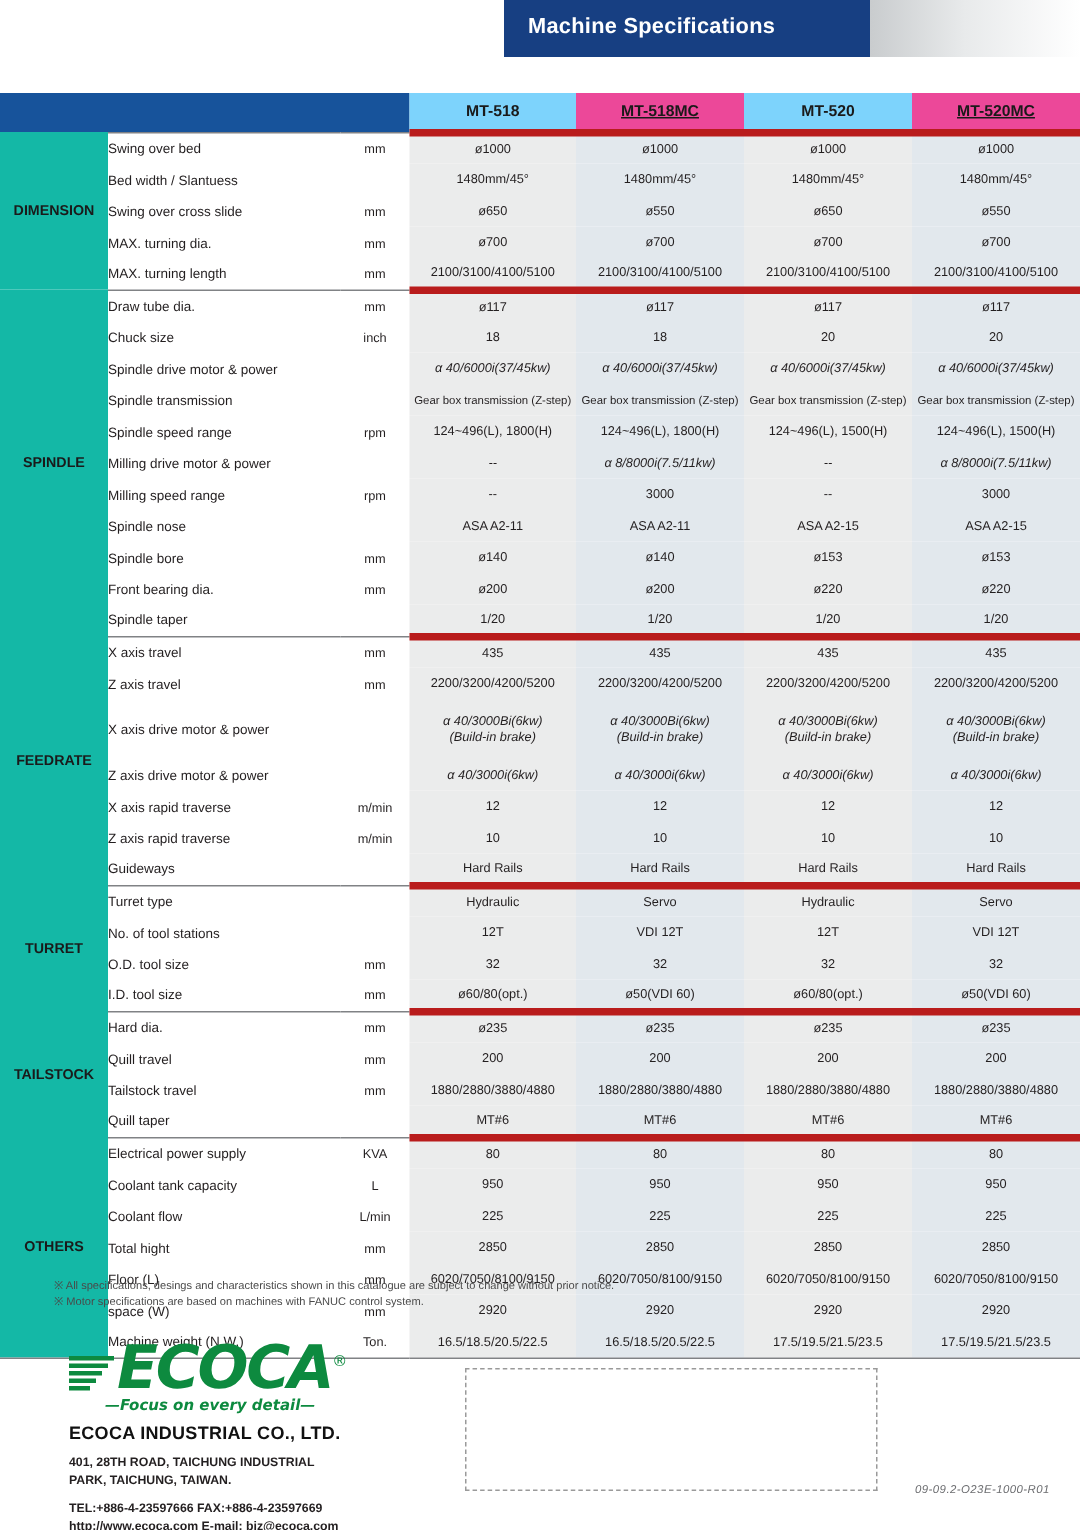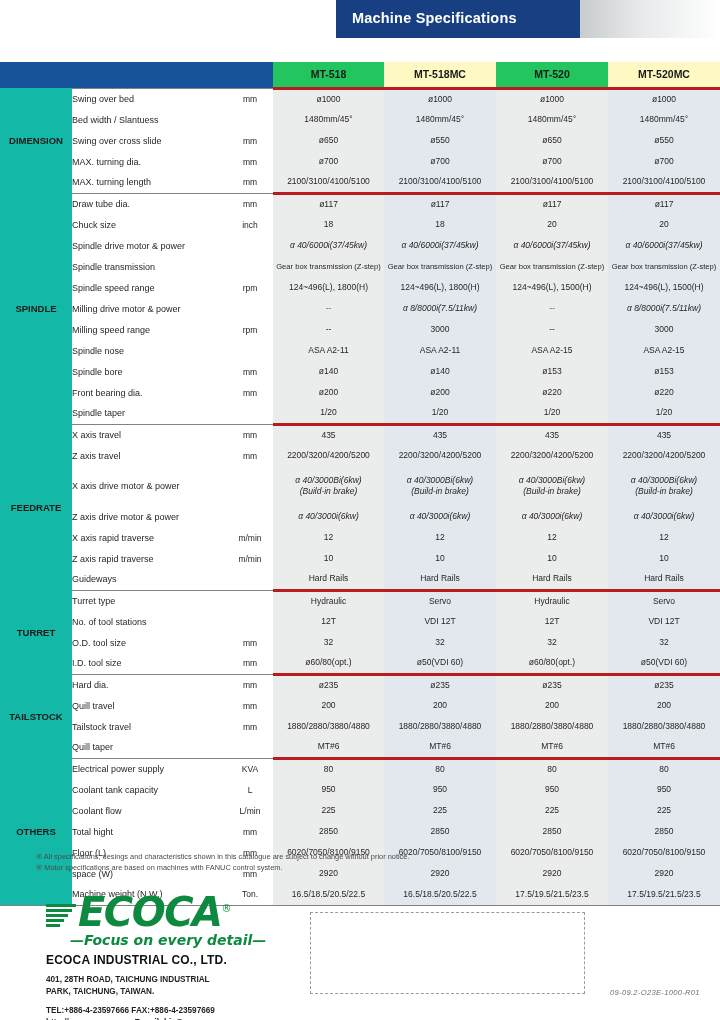--- a/index.html
+++ b/index.html
@@ -39,29 +39,29 @@
   }
   .spec-table td, .spec-table th {
     border: 0;
     padding: 0;
   }
   .hdr-blue {
     background: #17539b;
     height: 26px;
   }
   .hdr-cell {
-    background: #22c55e;
+    background: #7dd3fc;
     color: #1a1a1a;
     font-size: 10.5px; font-weight: bold;
     text-align: center;
     height: 26px;
     border-left: 2px solid #17539b;
     border-bottom: 1px solid #b8bbbd;
   }
-  .hdr-cell.alt { background: #fef9c3; }
+  .hdr-cell.alt { background: #ec4899; text-decoration: underline; }
 
   .sec-label {
     font-size: 9.5px; font-weight: bold; color: #1a1a1a;
     text-align: center;
     vertical-align: middle;
     border-top: 1px solid #808285;
     background: #14b8a6;
   }
   .sec-label.lastsec { border-bottom: 1px solid #808285; }
 
@@ -89,21 +89,21 @@
     height: 21px;
     line-height: 1.25;
     padding: 1px 1px;
   }
   .val.alt { background: #e2e8ed; }
   .val.tiny { font-size: 7.6px; }
   .val.two { line-height: 1.3; }
 
   tr.secfirst > .row-name,
   tr.secfirst > .row-unit { border-top: 1px solid #808285; }
-  tr.secfirst > .val { border-top: 3px solid #b91c1c; }
+  tr.secfirst > .val { border-top: 5px solid #b91c1c; }
   tr.lastrow > .row-name,
   tr.lastrow > .row-unit,
   tr.lastrow > .val { border-bottom: 1px solid #808285; }
 
   .ital { font-style: italic; }
 
   
   .notes {
     position: absolute; left: 36px; top: 851px;
     font-size: 7.4px; color: #4a4a4a; line-height: 1.55;
@@ -119,21 +119,21 @@
   .logo-bars i:nth-child(3) { width: 22px; }
   .logo-bars i:nth-child(4) { width: 18px; }
   .logo-bars i:nth-child(5) { width: 14px; }
   .logo-word {
     font-size: 40px; font-weight: bold; font-style: italic;
     color: #0d8a3f; letter-spacing: -1.5px; line-height: 0.95;
     font-family: "DejaVu Sans", sans-serif;
   }
   .logo-reg { font-size: 10px; vertical-align: super; font-style: normal; font-weight: normal; }
   .logo-tag {
-    font-size: 14px; font-style: italic; font-weight: bold;
+    font-size: 10px; font-style: italic; font-weight: bold;
     color: #0d8a3f; margin-top: 1px; margin-left: 24px;
     font-family: "DejaVu Sans", sans-serif;
   }
   .co-name {
     font-size: 12px; font-weight: bold; color: #111;
     margin-top: 5px; letter-spacing: 0.2px;
   }
   .addr {
     font-size: 8.2px; font-weight: bold; color: #231f20;
     margin-top: 7px; line-height: 1.45;

